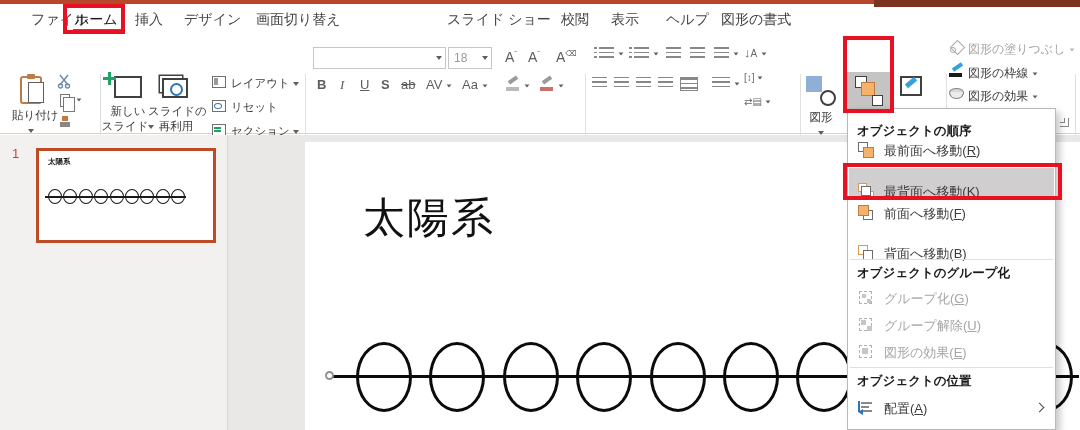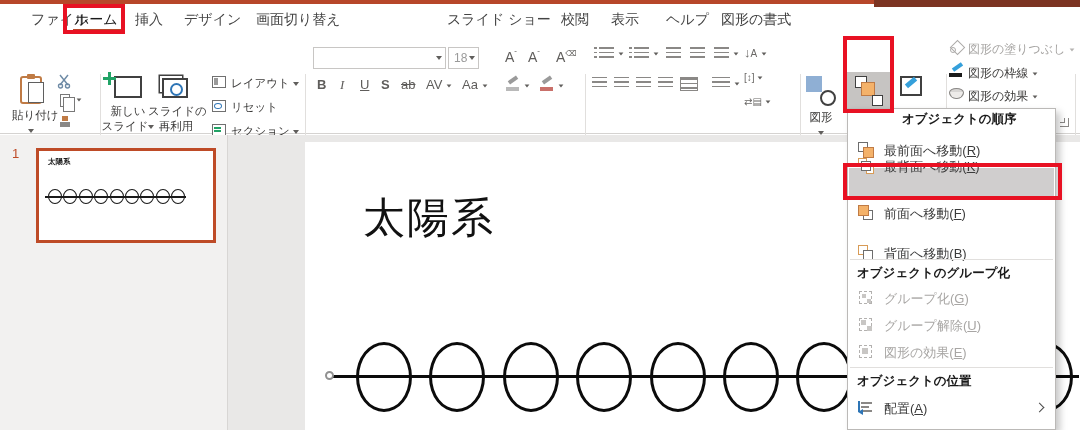--- a/index.html
+++ b/index.html
@@ -190,21 +190,21 @@
     <span class="small-ic mini-blue" style="left:212px; top:66px;"></span>
     <div class="mini-item" style="left:231px; top:66px;"><span>リセット</span></div>
     <span class="small-ic mini-green" style="left:212px; top:90px;"></span>
     <div class="mini-item" style="left:231px; top:90px;"><span>セクション</span> <span class="caret"></span></div>
     <div class="glabel" style="left:176px;">スライド</div>
     <div class="gsep" style="left:305px;"></div>
 
     <div class="combo" style="left:313px; top:13px; width:133px;">
       <span class="cc caret"></span>
     </div>
-    <div class="combo" style="left:448px; top:13px; width:31px;">
+    <div class="combo" style="left:448px; top:13px; width:44px;">
       <span class="cv">18</span>
       <span class="cc caret"></span>
     </div>
     <div class="ic-grow" style="left:505px; top:15px;"><span>A</span><sup>ˆ</sup></div>
     <div class="ic-grow" style="left:528px; top:15px;"><span>A</span><sup>ˇ</sup></div>
     <div class="ic-grow" style="left:556px; top:15px;"><span>A</span><sup>⌫</sup></div>
     <div class="fbtn fbold" style="left:317px; top:43px;">B</div>
     <div class="fbtn fital" style="left:340px; top:43px;">I</div>
     <div class="fbtn funder" style="left:360px; top:43px;">U</div>
     <div class="fbtn fbold" style="left:381px; top:43px;">S</div>
@@ -308,31 +308,31 @@
         <div class="ellipse" style="left: 638.2px;"></div>
         <div class="ellipse" style="left: 711.6px;"></div>
       </div>
     <div class="conn-line"></div>
     <div class="conn-handle"></div>
   </div>
 
   <div class="abs menu">
     <div class="m-hover"></div>
 
-    <div class="m-header" style="top:2px;margin-left:45px;">オブジェクトの順序</div>
+    <div class="m-header" style="top:14px;">オブジェクトの順序</div>
 
     <div class="m-item" style="top:27px;">
       <span class="m-ic">
         <span class="mi-sq mi-wh" style="left:0; top:0; width:10px; height:10px;"></span>
         <span class="mi-sq mi-or" style="left:5px; top:5px; width:11px; height:11px;"></span>
       </span>
       <span class="m-txt"><span>最前面へ移動(</span><span class="accel">R</span><span>)</span></span>
     </div>
 
-    <div class="m-item" style="top:43px;padding-left:44px;">
+    <div class="m-item" style="top:68px;padding-left:44px;">
       <span class="m-ic">
         <span class="mi-sq mi-or-o" style="left:0; top:0; width:9px; height:9px;"></span>
         <span class="mi-sq mi-or-o" style="left:8px; top:8px; width:8px; height:8px;"></span>
         <span class="mi-sq mi-wh" style="left:3px; top:3px; width:10px; height:10px;"></span>
       </span>
       <span class="m-txt"><span>最背面へ移動(</span><span class="accel">K</span><span>)</span></span>
     </div>
 
     <div class="m-item" style="top:90px;">
       <span class="m-ic">

